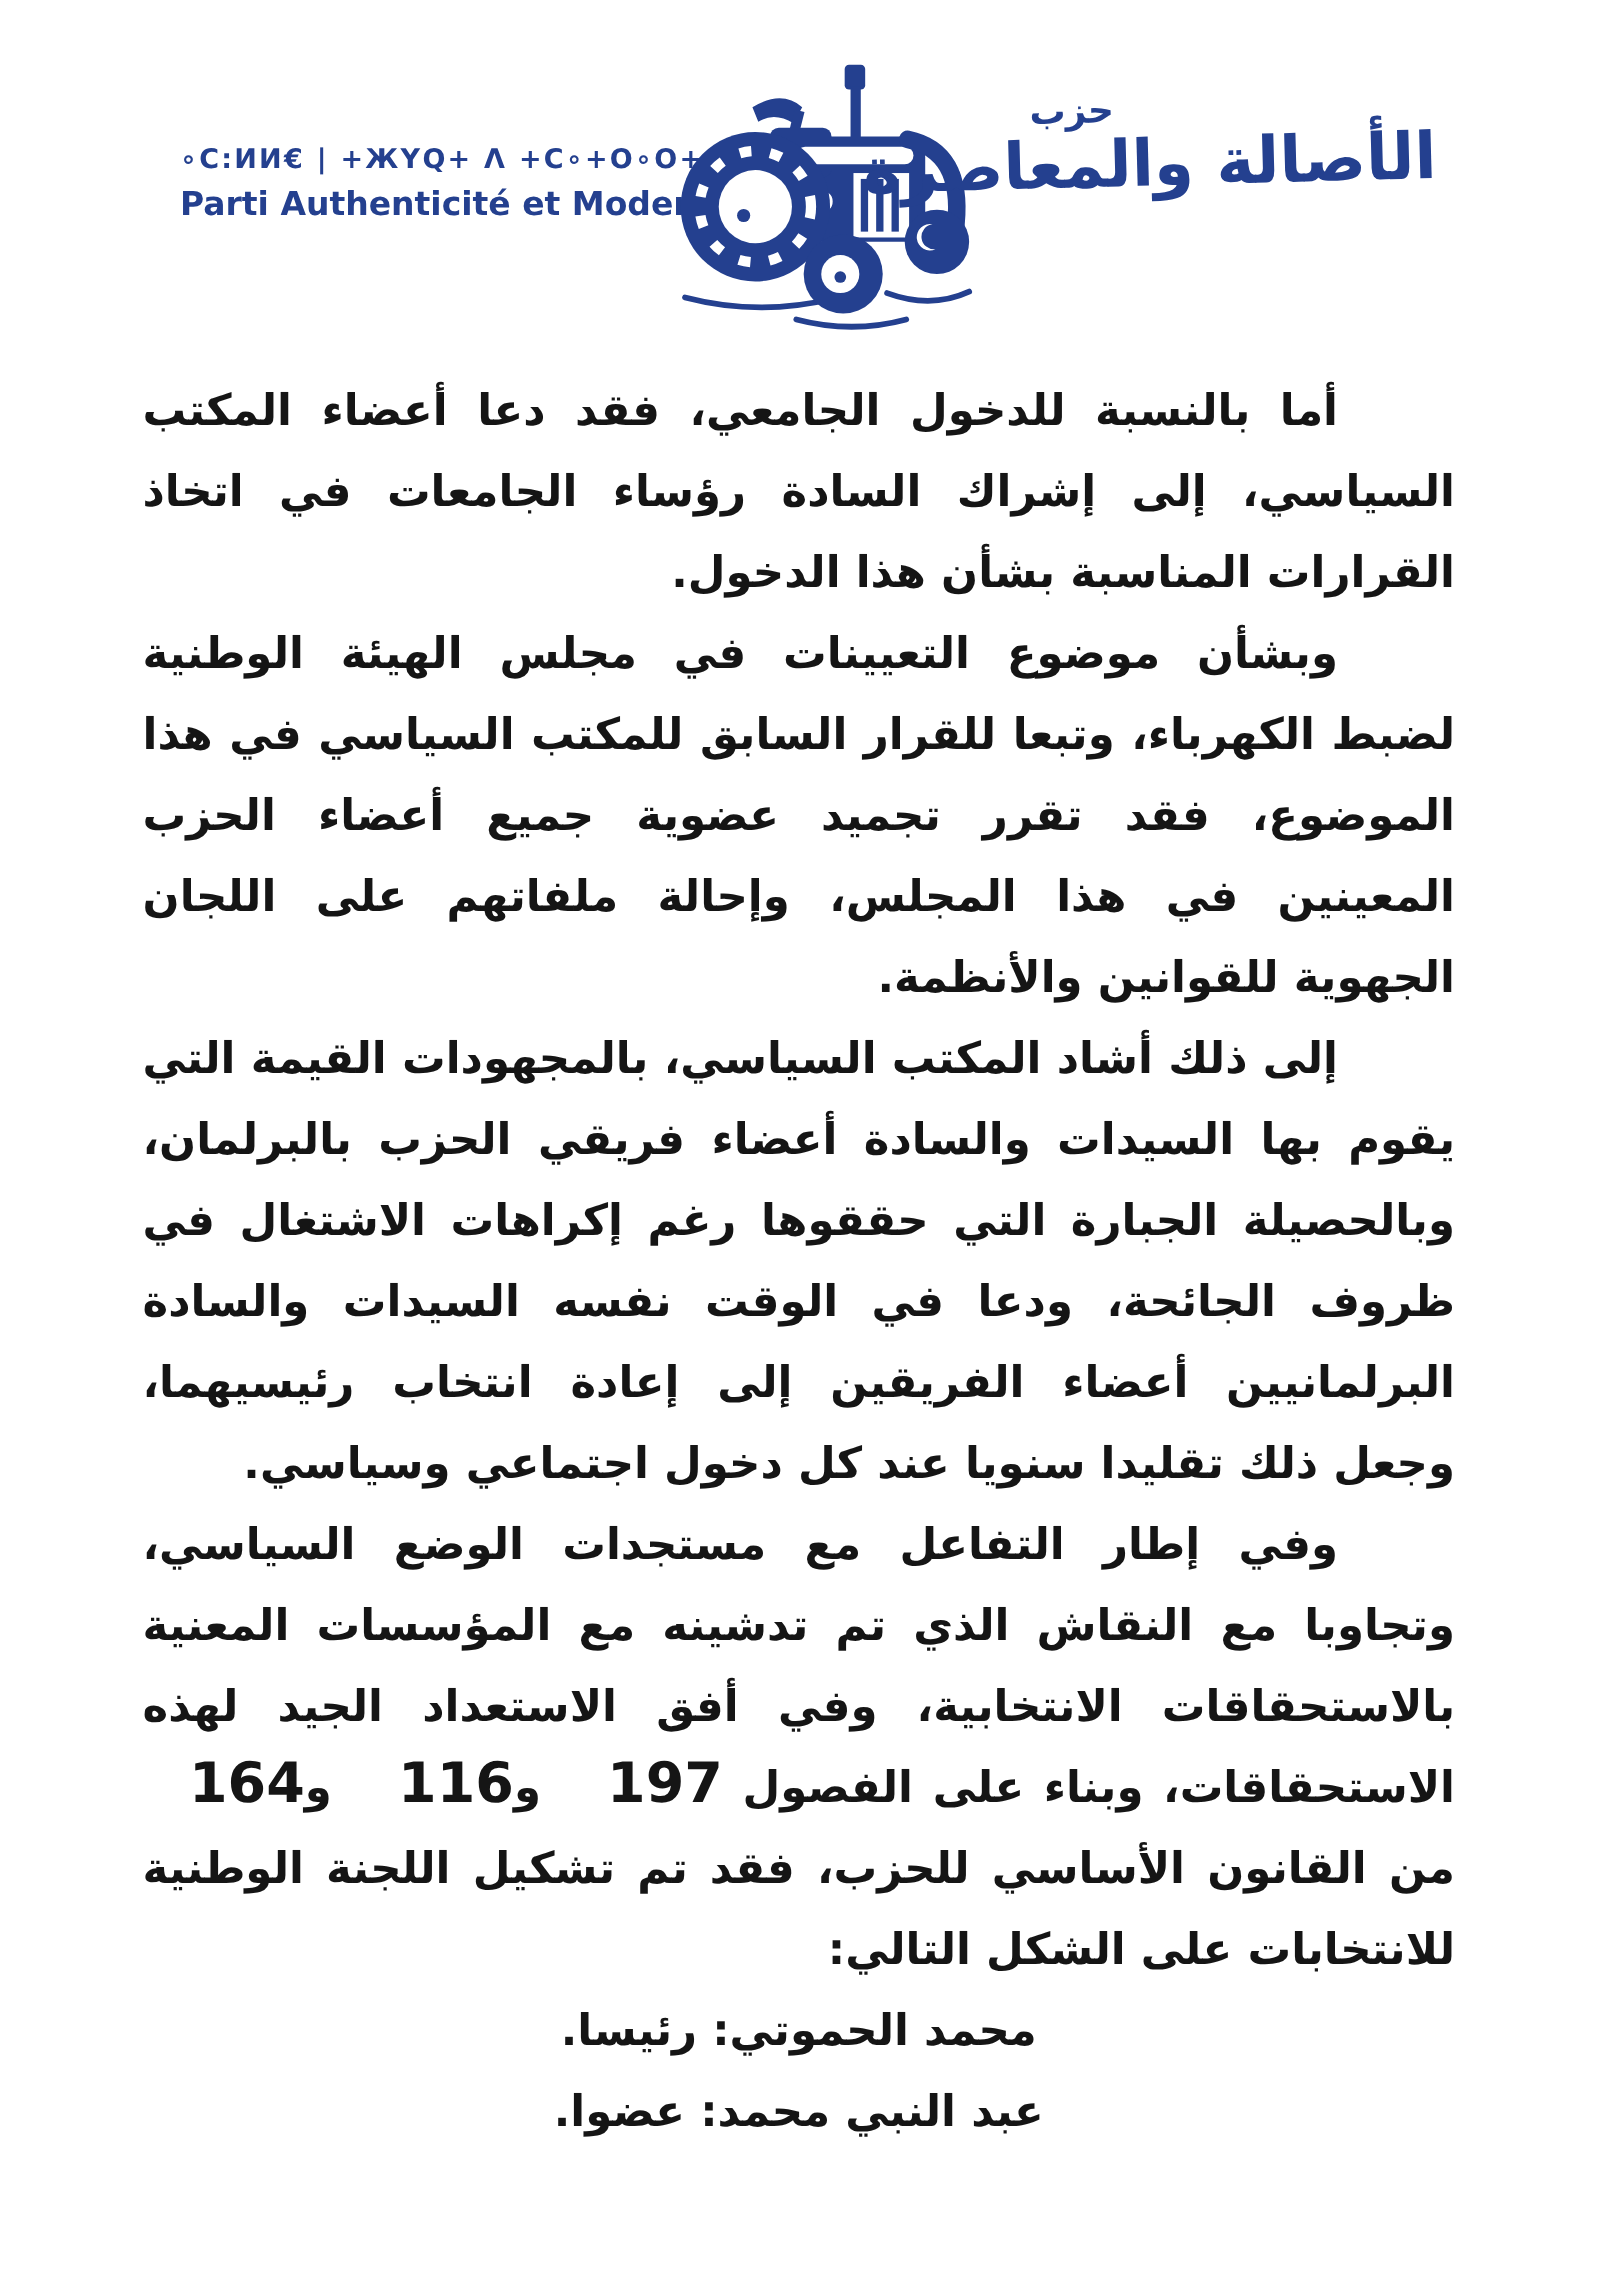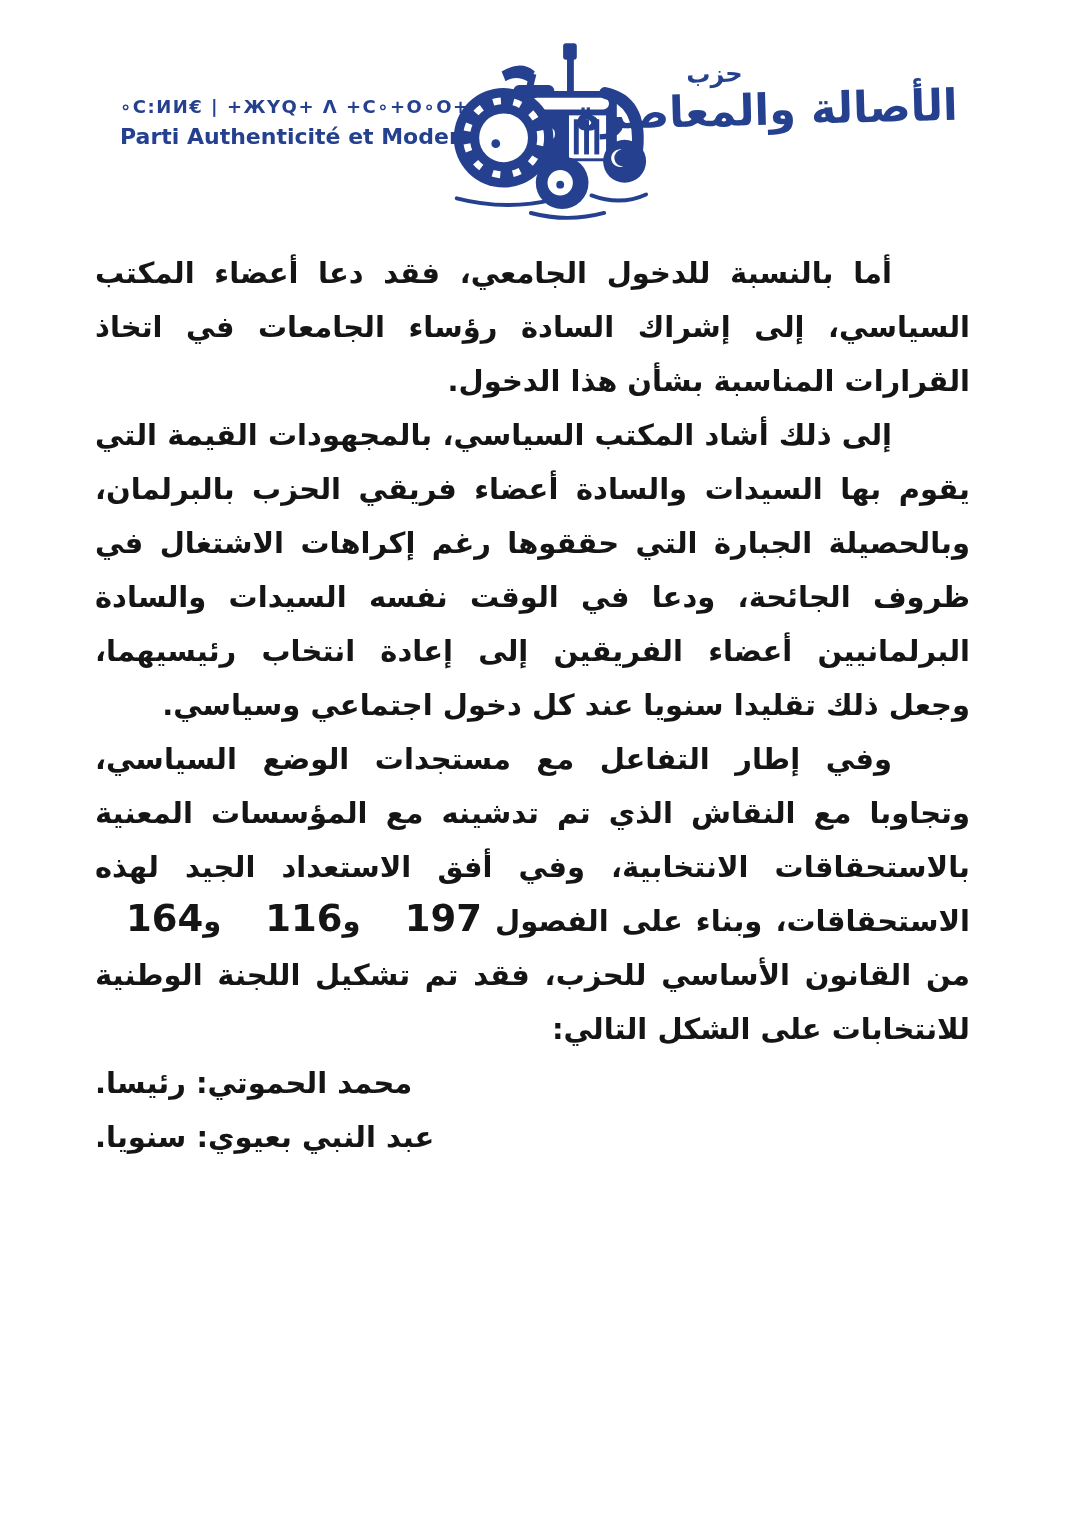--- a/index.html
+++ b/index.html
@@ -46,21 +46,21 @@
   
   .content {
     position:absolute; top:246px; left:95px; right:104px;
     direction:rtl; color:var(--ink);
     font-size:29px; font-weight:bold; line-height:54px;
     text-align:justify;
   }
   .para { margin:0; text-indent:78px; }
   .para .digits { font-size:37px; line-height:0;margin-left:31px; }
   .committee { margin:0; }
-  .member { margin:0; text-align:left; }
+  .member { margin:0; text-align:center; }
 </style>
 </head>
 <body>
 
 <div class="page">
 
   <header class="masthead">
 
     <div class="brand-left">
       <div class="tifinagh">∘C:ИИ€ | +ЖYQ+ Λ +C∘+O∘O+</div>
@@ -109,22 +109,23 @@
 
     <div class="brand-arabic">
       <span class="hizb">حزب</span>
       <span class="name-ar">الأصالة والمعاصرة</span>
     </div>
 
   </header>
 
   <main class="content">
     <p class="para">أما بالنسبة للدخول الجامعي، فقد دعا أعضاء المكتب السياسي، إلى إشراك السادة رؤساء الجامعات في اتخاذ القرارات المناسبة بشأن هذا الدخول.</p>
+    <p class="para">وبشأن موضوع التعيينات في مجلس الهيئة الوطنية لضبط الكهرباء، وتبعا للقرار السابق للمكتب السياسي في هذا الموضوع، فقد تقرر تجميد عضوية جميع أعضاء الحزب المعينين في هذا المجلس، وإحالة ملفاتهم على اللجان الجهوية للقوانين والأنظمة.</p>
     <p class="para">إلى ذلك أشاد المكتب السياسي، بالمجهودات القيمة التي يقوم بها السيدات والسادة أعضاء فريقي الحزب بالبرلمان، وبالحصيلة الجبارة التي حققوها رغم إكراهات الاشتغال في ظروف الجائحة، ودعا في الوقت نفسه السيدات والسادة البرلمانيين أعضاء الفريقين إلى إعادة انتخاب رئيسيهما، وجعل ذلك تقليدا سنويا عند كل دخول اجتماعي وسياسي.</p>
     <p class="para">وفي إطار التفاعل مع مستجدات الوضع السياسي، وتجاوبا مع النقاش الذي تم تدشينه مع المؤسسات المعنية بالاستحقاقات الانتخابية، وفي أفق الاستعداد الجيد لهذه الاستحقاقات، وبناء على الفصول <span class="digits">197</span> و<span class="digits">116</span> و<span class="digits">164</span> من القانون الأساسي للحزب، فقد تم تشكيل اللجنة الوطنية للانتخابات على الشكل التالي:</p>
 
     <div class="committee">
       <p class="member">محمد الحموتي: رئيسا.</p>
-      <p class="member">عبد النبي بعيوي: سنويا.</p>
+      <p class="member">عبد النبي محمد: عضوا.</p>
     </div>
   </main>
 
 </div>
 
 </body></html>

